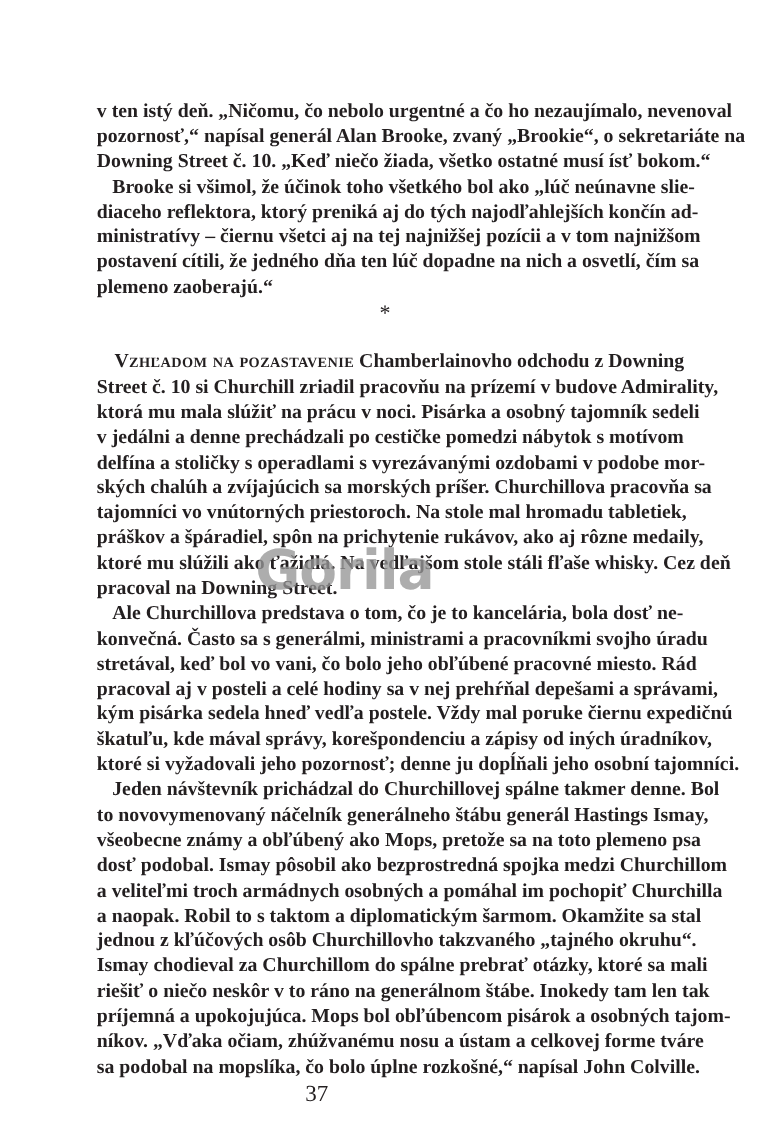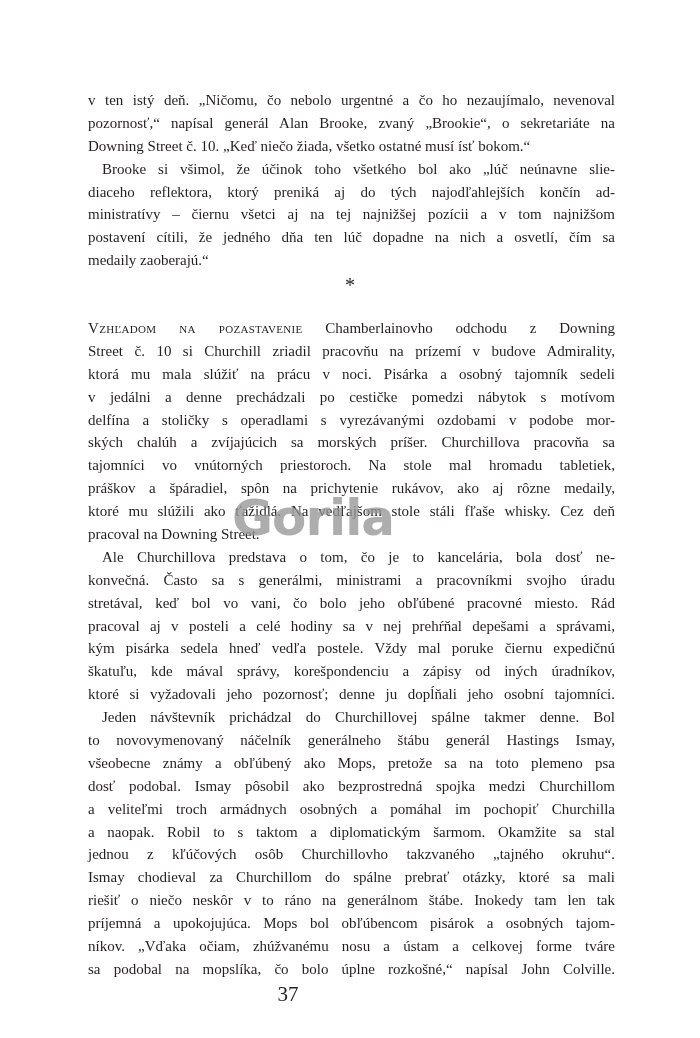--- a/index.html
+++ b/index.html
@@ -24,35 +24,37 @@
   }
   .text-block {
     position: absolute;
     left: 88px;
     width: 527px;
   }
   .line {
     display: block;
     height: 22.9px;
     line-height: 22.9px;
-    font-size: 15px;
+    font-size: 18px;
     white-space: nowrap;
     text-align: justify;
     text-align-last: justify;
     letter-spacing: 0;
+    font-weight: bold;
   }
   .line.last {
     text-align-last: left;
   }
   .line.indent {
     padding-left: 14px;
   }
   .smallcaps {
     font-variant: small-caps;
     letter-spacing: 0.02em;
+    margin-left: 16px;
   }
   #block1 { top: 89px; }
   #block2 { top: 317px; }
   .separator {
     position: absolute;
     left: 0;
     width: 700px;
     top: 275px;
     text-align: center;
     font-size: 20px;
@@ -89,21 +91,21 @@
 <div class="page">
 
   <div class="text-block" id="block1">
     <span class="line">v ten istý deň. „Ničomu, čo nebolo urgentné a čo ho nezaujímalo, nevenoval</span>
     <span class="line">pozornosť,“ napísal generál Alan Brooke, zvaný „Brookie“, o sekretariáte na</span>
     <span class="line last">Downing Street č. 10. „Keď niečo žiada, všetko ostatné musí ísť bokom.“</span>
     <span class="line indent">Brooke si všimol, že účinok toho všetkého bol ako „lúč neúnavne slie-</span>
     <span class="line">diaceho reflektora, ktorý preniká aj do tých najodľahlejších končín ad-</span>
     <span class="line">ministratívy – čiernu všetci aj na tej najnižšej pozícii a v tom najnižšom</span>
     <span class="line">postavení cítili, že jedného dňa ten lúč dopadne na nich a osvetlí, čím sa</span>
-    <span class="line last">medaily zaoberajú.“</span>
+    <span class="line last">plemeno zaoberajú.“</span>
   </div>
 
   <div class="separator">*</div>
 
   <div class="text-block" id="block2">
     <span class="line"><span class="smallcaps">Vzhľadom na pozastavenie</span><span> Chamberlainovho odchodu z Downing</span></span>
     <span class="line">Street č. 10 si Churchill zriadil pracovňu na prízemí v budove Admirality,</span>
     <span class="line">ktorá mu mala slúžiť na prácu v noci. Pisárka a osobný tajomník sedeli</span>
     <span class="line">v jedálni a denne prechádzali po cestičke pomedzi nábytok s motívom</span>
     <span class="line">delfína a stoličky s operadlami s vyrezávanými ozdobami v podobe mor-</span>

